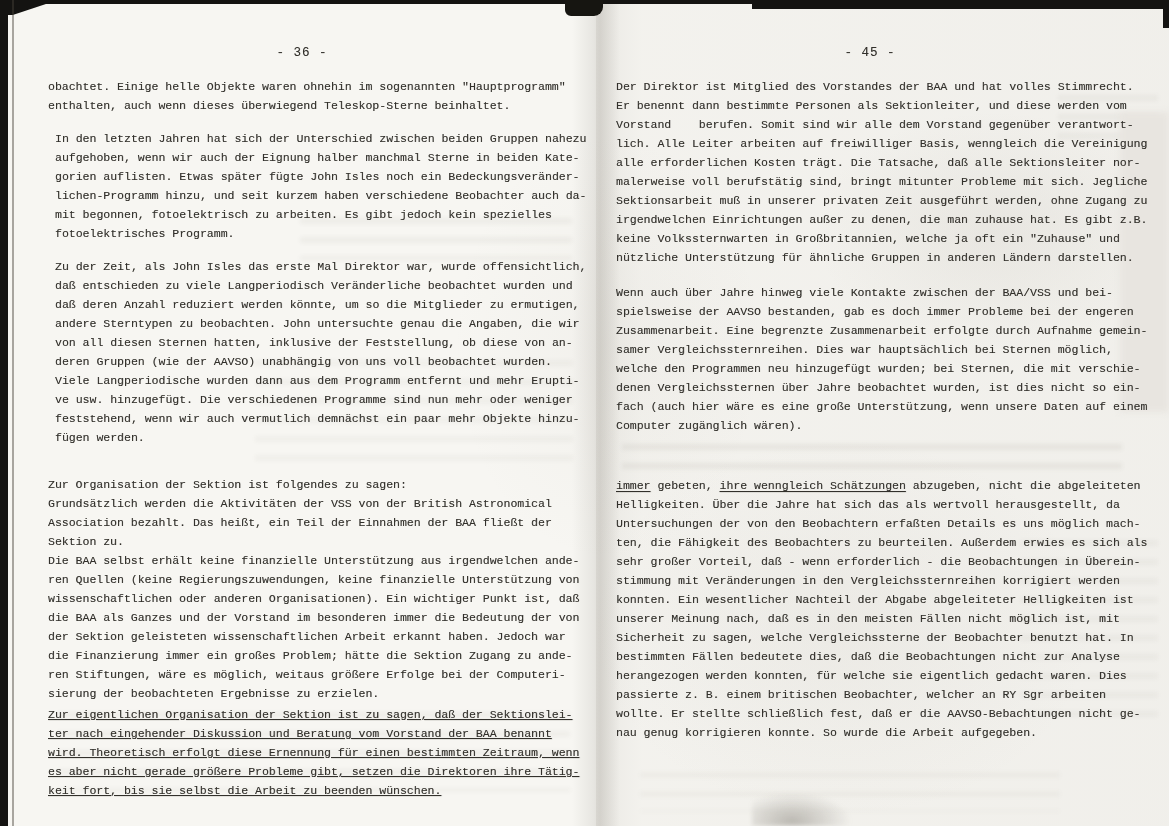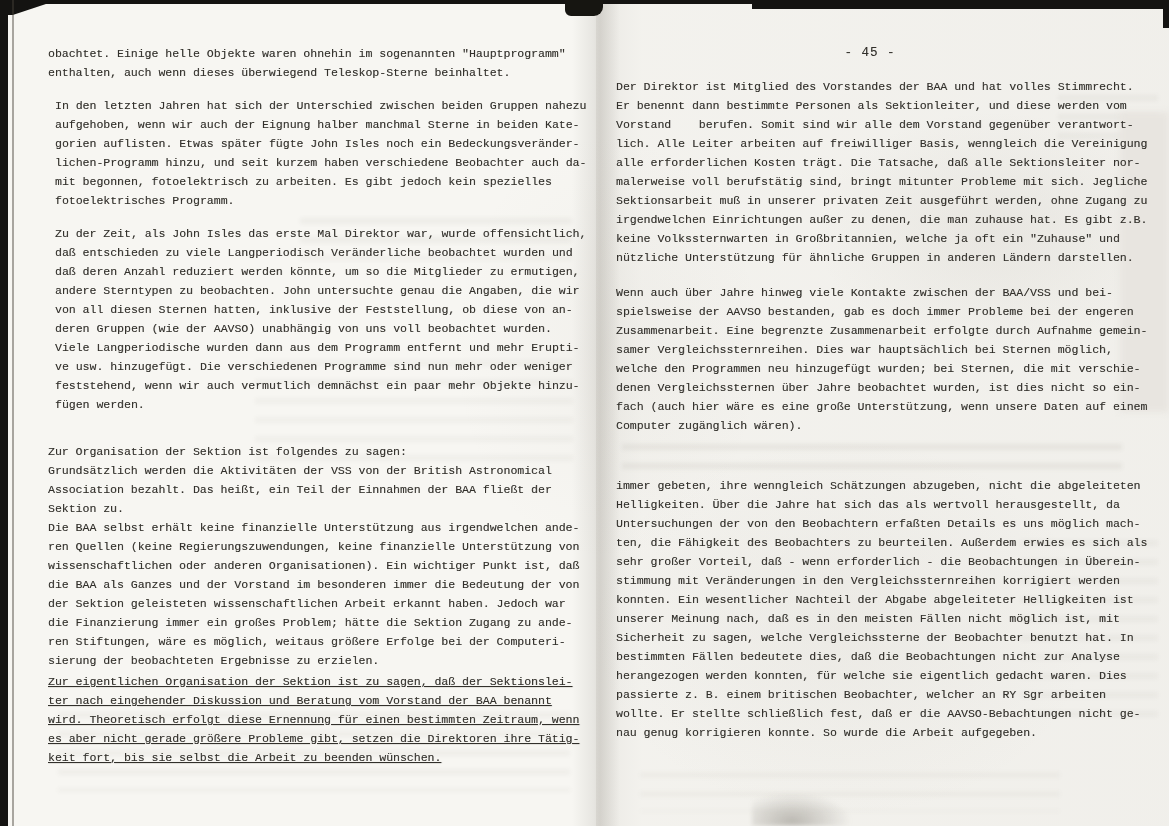--- a/index.html
+++ b/index.html
@@ -70,41 +70,42 @@
   .para {
     margin:0; white-space:pre-wrap;
     font-size:11.5px; line-height:19px; letter-spacing:0;
     text-shadow:0.3px 0.3px 0.3px rgba(50,47,42,0.35);
   }
   .mt14 { margin-top:14px;margin-left:7px; }
   .mt12 { margin-top:28px; }
   .mt16 { margin-top:16px; }
   .mt2  { margin-top:2px;text-decoration:underline;  }
   .mt41 { margin-top:41px; }
-  .ul { text-underline-offset:2px; }
+  .ul { text-decoration:underline; text-underline-offset:2px; }
 </style>
 </head>
 <body>
 
 <div class="scan">
 
   <div class="right-page-tint"></div>
   <div class="mottle"></div>
   <div class="gutter-shadow"></div>
 
   <div class="ghost g1"></div>
   <div class="ghost g2"></div>
   <div class="ghost g3"></div>
   <div class="ghost g4"></div>
   <div class="ghost g5"></div>
   <div class="ghost g6"></div>
   <div class="ghost g7"></div>
   <div class="gray-band"></div>
 
   <div class="page page-left">
+    <p class="pagenum">- 36 -</p>
     <p class="para">obachtet. Einige helle Objekte waren ohnehin im sogenannten "Hauptprogramm"
 enthalten, auch wenn dieses überwiegend Teleskop-Sterne beinhaltet.</p>
     <p class="para mt14">In den letzten Jahren hat sich der Unterschied zwischen beiden Gruppen nahezu
 aufgehoben, wenn wir auch der Eignung halber manchmal Sterne in beiden Kate-
 gorien auflisten. Etwas später fügte John Isles noch ein Bedeckungsveränder-
 lichen-Programm hinzu, und seit kurzem haben verschiedene Beobachter auch da-
 mit begonnen, fotoelektrisch zu arbeiten. Es gibt jedoch kein spezielles
 fotoelektrisches Programm.</p>
     <p class="para mt14">Zu der Zeit, als John Isles das erste Mal Direktor war, wurde offensichtlich,
 daß entschieden zu viele Langperiodisch Veränderliche beobachtet wurden und

